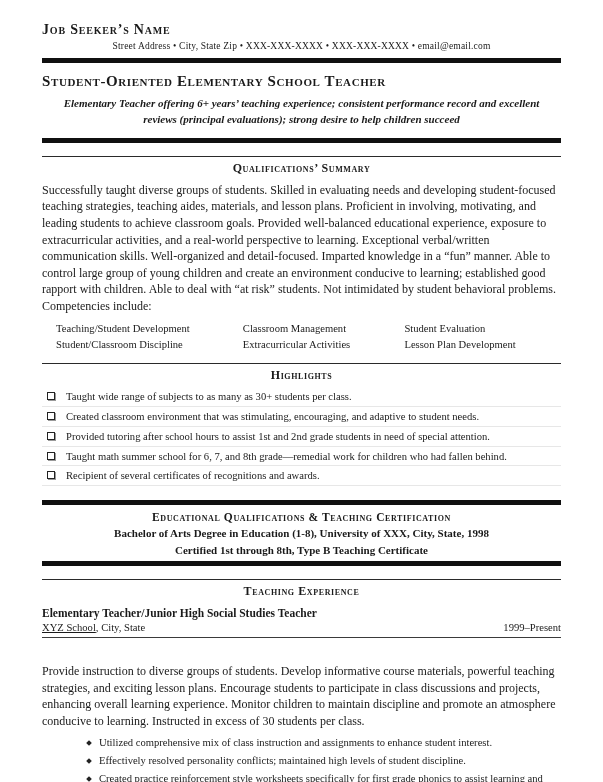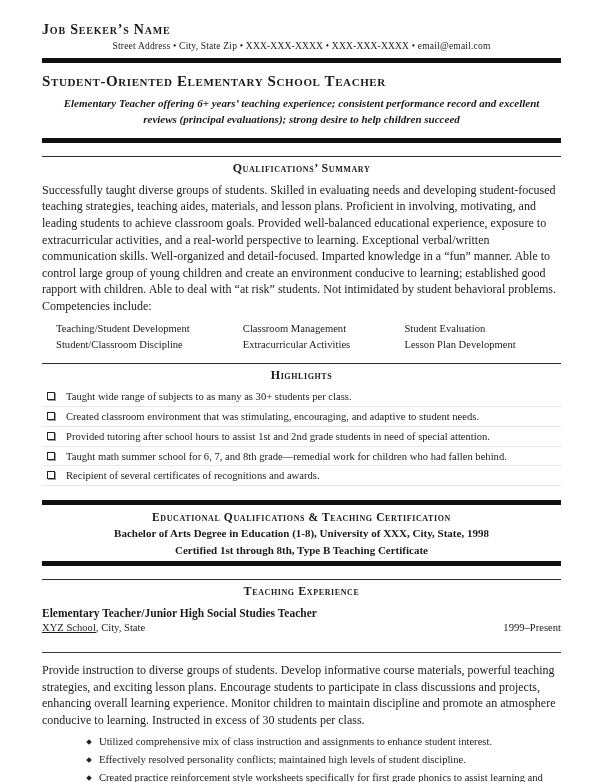--- a/index.html
+++ b/index.html
@@ -130,22 +130,22 @@
   .job-title {
     margin: 8px 0 3px 0;
     font-size: 11.5px;
     font-weight: bold;
   }
   .job-line {
     display: flex;
     justify-content: space-between;
     align-items: flex-start;
     border-bottom: 1.1px solid #3a3a3a;
-    padding-bottom: 19px;
-    margin-bottom: 9px;
+    padding-bottom: 4px;
+    margin-bottom: 25px;
     font-size: 10.6px;
   }
   .employer { text-decoration: underline; }
   .dates { font-size: 10.6px; }
 
   .exp-bullets {
     list-style: none;
     margin: 4px 0 2px 42px;
     padding: 0;
   }

